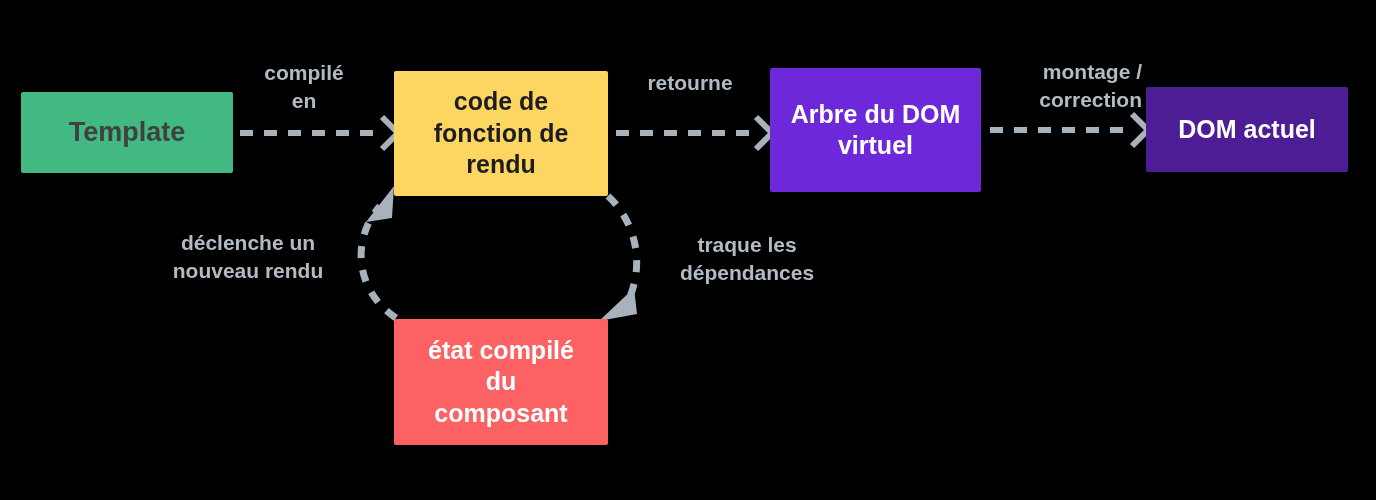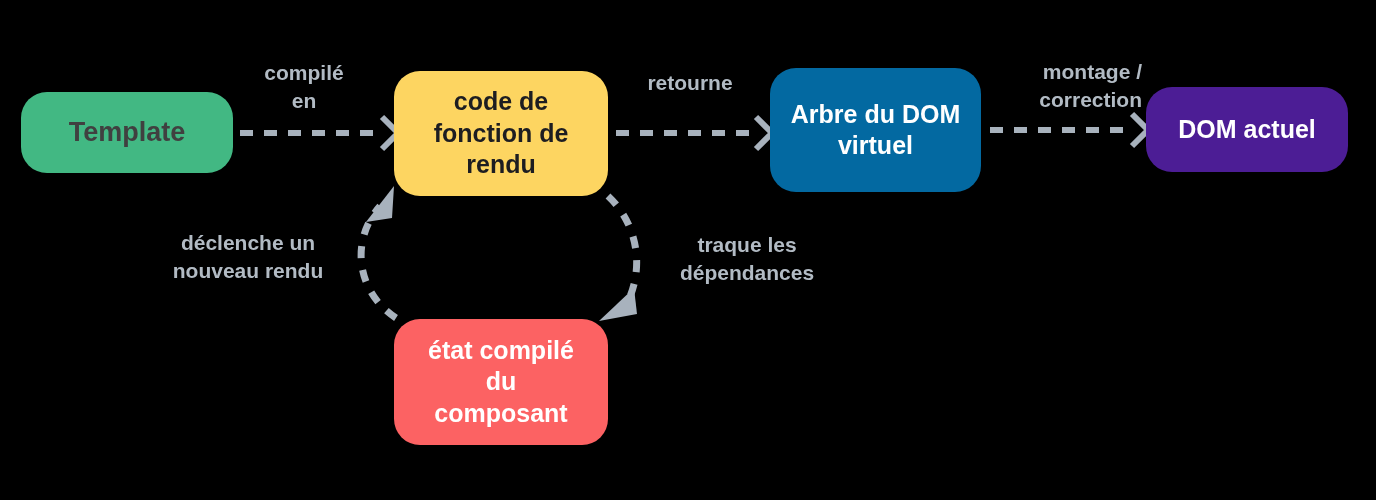--- a/index.html
+++ b/index.html
@@ -10,42 +10,42 @@
   #stage {
     position: relative;
     width: 1376px;
     height: 500px;
     background: #000000;
     overflow: hidden;
     font-family: "Liberation Sans", sans-serif;
   }
   .node {
     position: absolute;
-    border-radius: 26px;
+    border-radius: 2px;
     display: flex;
     align-items: center;
     justify-content: center;
     text-align: center;
     font-weight: 700;
     line-height: 1.26;
     box-sizing: border-box;
     padding: 18px 10px;
     white-space: pre-line;
   }
   #node-template {
     left: 21px; top: 92px; width: 212px; height: 81px;
     background: #42b883; color: #404040; font-size: 27px;
   }
   #node-render-fn {
     left: 394px; top: 71px; width: 214px; height: 125px;
     background: #fdd561; color: #1d1d21; font-size: 25px;
   }
   #node-vdom {
     left: 770px; top: 68px; width: 211px; height: 124px;
-    background: #0369a1; color: #ffffff; font-size: 25px;
+    background: #6d28d9; color: #ffffff; font-size: 25px;
   }
   #node-dom {
     left: 1146px; top: 87px; width: 202px; height: 85px;
     background: #4c1d95; color: #ffffff; font-size: 25px;
   }
   #node-state {
     left: 394px; top: 319px; width: 214px; height: 126px;
     background: #fc6263; color: #ffffff; font-size: 25px;
   }
   .edge-label {

